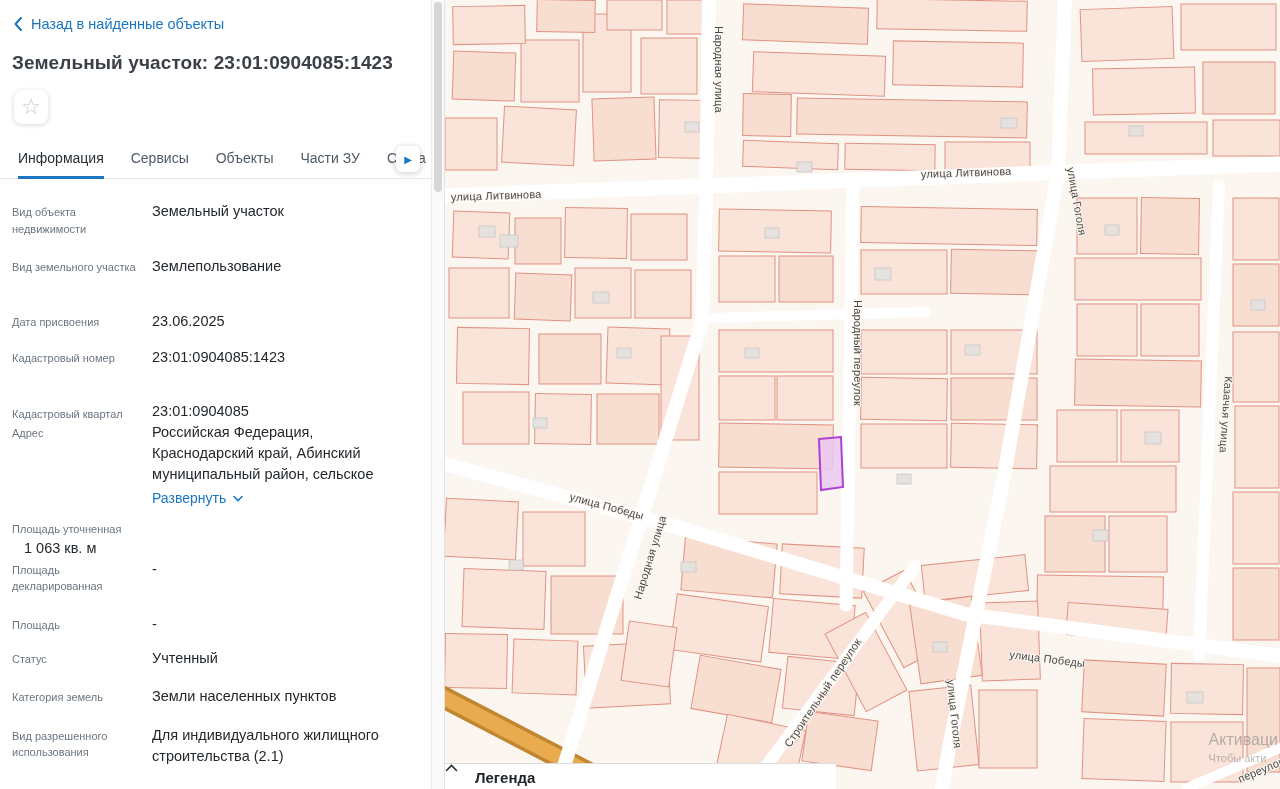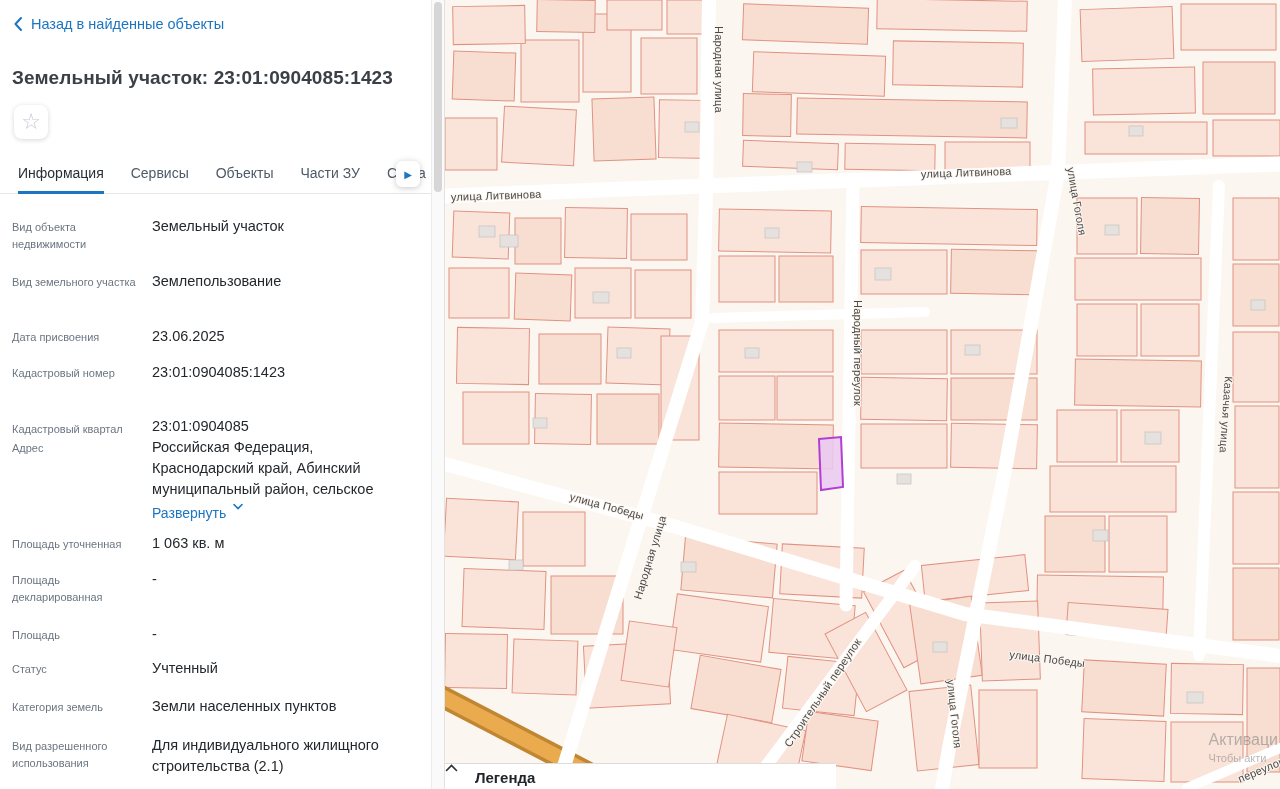--- a/index.html
+++ b/index.html
@@ -7,40 +7,40 @@
   html,body{width:1280px;height:789px;overflow:hidden;background:#fff;
     font-family:"Liberation Sans",sans-serif;}
   .app{display:flex;width:1280px;height:789px}
 
   
   .panel{width:445px;height:789px;position:relative;background:#fff;
     border-right:1px solid #e2e2e2;overflow:hidden;flex:none}
   .panel-inner{padding:16px 20px 8px 12px;height:100%;overflow:hidden}
   .back-link{display:inline-flex;align-items:center;gap:9px;color:var(--accent);
     font-size:14.5px;text-decoration:none;cursor:pointer;padding-left:2px}
-  .page-title{margin-top:32px;font-size:19px;font-weight:600;color:#3a4046;letter-spacing:.1px}
+  .page-title{margin-top:17px;font-size:19px;font-weight:600;color:#3a4046;letter-spacing:.1px}
   .fav-btn{margin-top:16px;margin-left:2px;width:34px;height:34px;border-radius:8px;
     background:#fff;border:none;box-shadow:0 1px 5px rgba(0,0,0,.16);
     display:flex;align-items:center;justify-content:center;cursor:pointer}
   .star{font-size:22px;color:#c3cad2;line-height:1}
 
   .tabs{position:relative;margin-top:13px;display:flex;gap:27px;height:42px;
     align-items:flex-end;white-space:nowrap;padding-left:6px}
   .tabs::after{content:'';position:absolute;left:-12px;right:-20px;bottom:0;height:1px;background:#e6e6e6}
   .tab{font-size:14px;color:#4e5a66;padding-bottom:13px;cursor:pointer;flex:none;position:relative;z-index:1}
   .tab.active{color:#272e36;padding-bottom:10px;border-bottom:3px solid var(--accent)}
   .tab-scroll-btn{position:absolute;right:4px;bottom:7px;width:24px;height:26px;background:#fff;
     border:none;border-radius:6px;box-shadow:0 1px 6px rgba(0,0,0,.22);color:var(--accent);
     font-size:10px;display:flex;align-items:center;justify-content:center;cursor:pointer;z-index:4}
 
   .info-rows{margin-top:22px}
   .info-row{display:flex;align-items:flex-start}
   .info-label{width:128px;flex:none;font-size:11px;line-height:1.5;color:#6b7682;padding-top:3px}
   .info-value{flex:1;font-size:14.5px;line-height:1.45;color:#23282d;padding-left:12px;max-width:262px}
-  .expand-link{display:inline-flex;align-items:flex-start;gap:7px;color:var(--accent);
+  .expand-link{display:inline-flex;align-items:center;gap:7px;color:var(--accent);
     font-size:14px;margin-top:3px;cursor:pointer;text-decoration:none}
 
   .scrollbar{position:absolute;top:0;right:0;width:13px;height:100%;background:#fafafa;
     border-left:1px solid #ececec;z-index:5;cursor:pointer}
   .scroll-thumb{position:absolute;top:2px;left:2px;width:8px;height:190px;border-radius:4px;background:#d6d6d6;cursor:grab}
 
   
   .map{flex:1;position:relative;overflow:hidden;background:#fcf6f0}
   .map svg{position:absolute;left:0;top:0;display:block}
   .parcel{fill:#fae4d9;stroke:#e09282;stroke-width:1}
@@ -124,21 +124,21 @@
             <div class="info-value">
               <div>23:01:0904085</div>
             </div>
           </div>
           <div class="info-row" style="min-height: 96px;">
             <div class="info-label">Адрес</div>
             <div class="info-value"><div>Российская Федерация, Краснодарский край, Абинский муниципальный район, сельское</div><a class="expand-link">Развернуть<svg width="10" height="7" viewBox="0 0 10 7">
                   <path d="M1 1.5 L5 5.5 L9 1.5" fill="none" stroke="#1b75c0" stroke-width="1.6" stroke-linecap="round"></path>
                 </svg></a></div>
           </div>
-          <div class="info-row" style="min-height: 36px;">
+          <div class="info-row" style="min-height: 36px; flex-direction: column;">
             <div class="info-label">Площадь уточненная</div>
             <div class="info-value">
               <div>1 063 кв. м</div>
             </div>
           </div>
           <div class="info-row" style="min-height: 55px;">
             <div class="info-label">Площадь декларированная</div>
             <div class="info-value">
               <div>-</div>
             </div>

